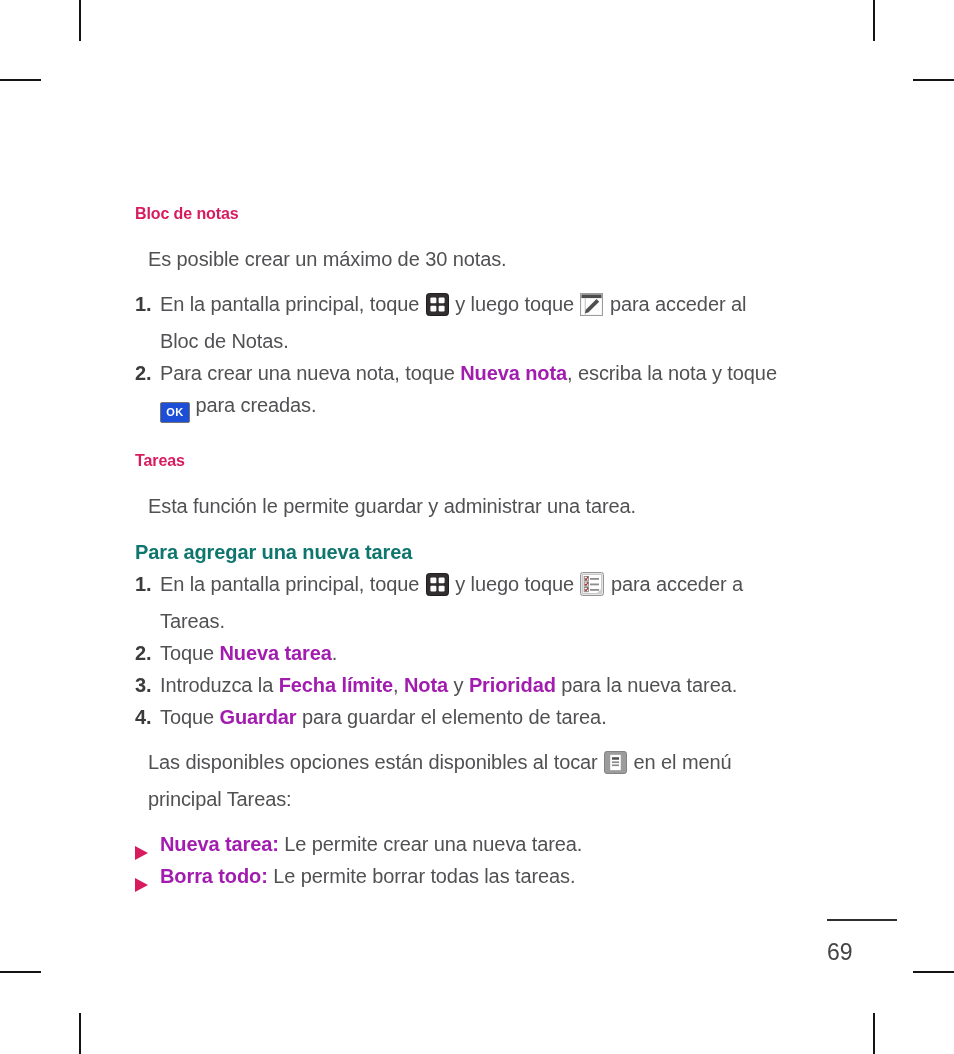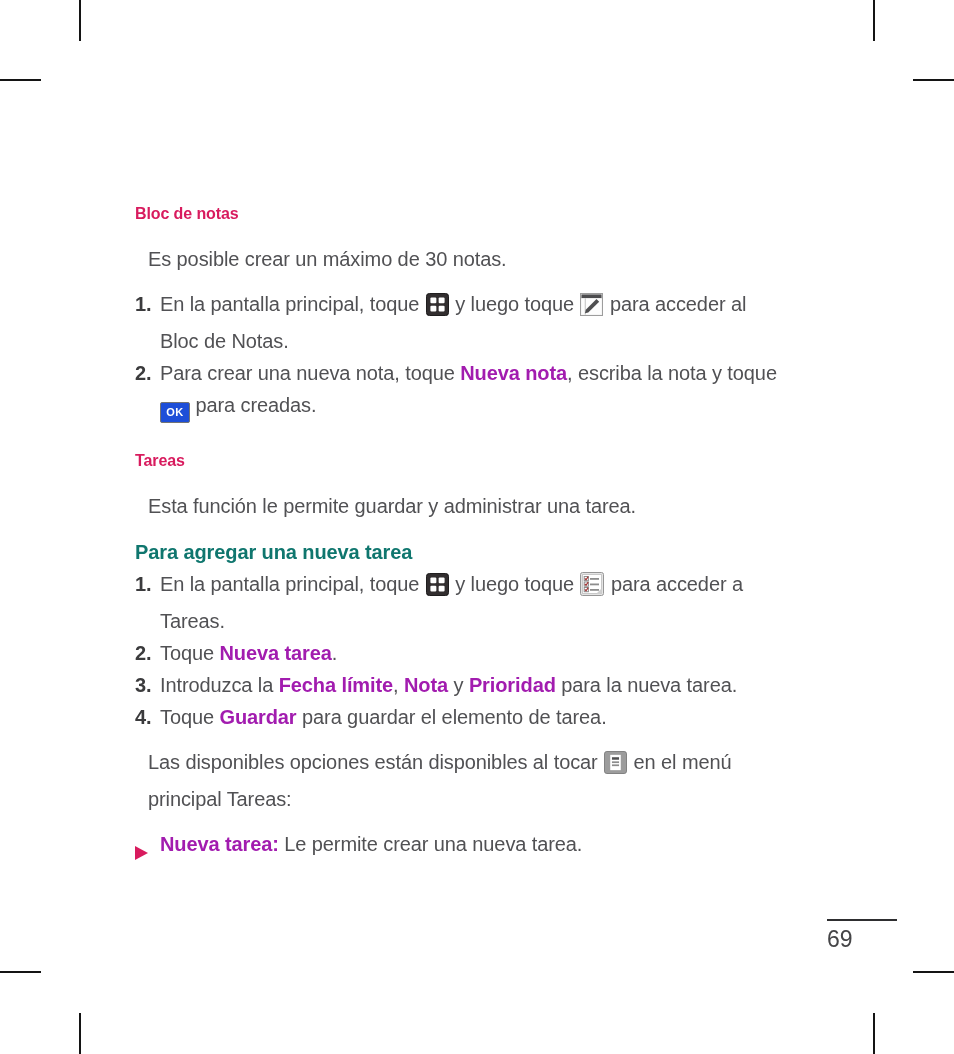--- a/index.html
+++ b/index.html
@@ -89,21 +89,21 @@
     font-size: 11px;
     font-weight: bold;
     letter-spacing: 0.5px;
   }
   .page-num {
     position: absolute;
     left: 827px;
     top: 919px;
     width: 70px;
     border-top: 2px solid #2e2e30;
-    padding-top: 5px;
+    padding-top: 18px;
     font-size: 23px;
     line-height: 26px;
     color: #454547;
   }
 </style>
 </head>
 <body>
 
 <div class="page">
 
@@ -216,19 +216,25 @@
     </p>
 
     <div class="bullet">
       <span class="mark">
           <span class="tri"></span>
         </span>
       <span class="txt"><b>Nueva tarea:</b><span> Le permite crear una nueva tarea.</span></span>
     </div>
 
 
+    <div class="bullet">
+      <span class="mark">
+          <span class="tri"></span>
+        </span>
+      <span class="txt"><b>Borra todo:</b><span> Le permite borrar todas las tareas.</span></span>
+    </div>
 
 
   </div>
 
   <div class="page-num">69</div>
 
 </div>
 
 </body></html>

